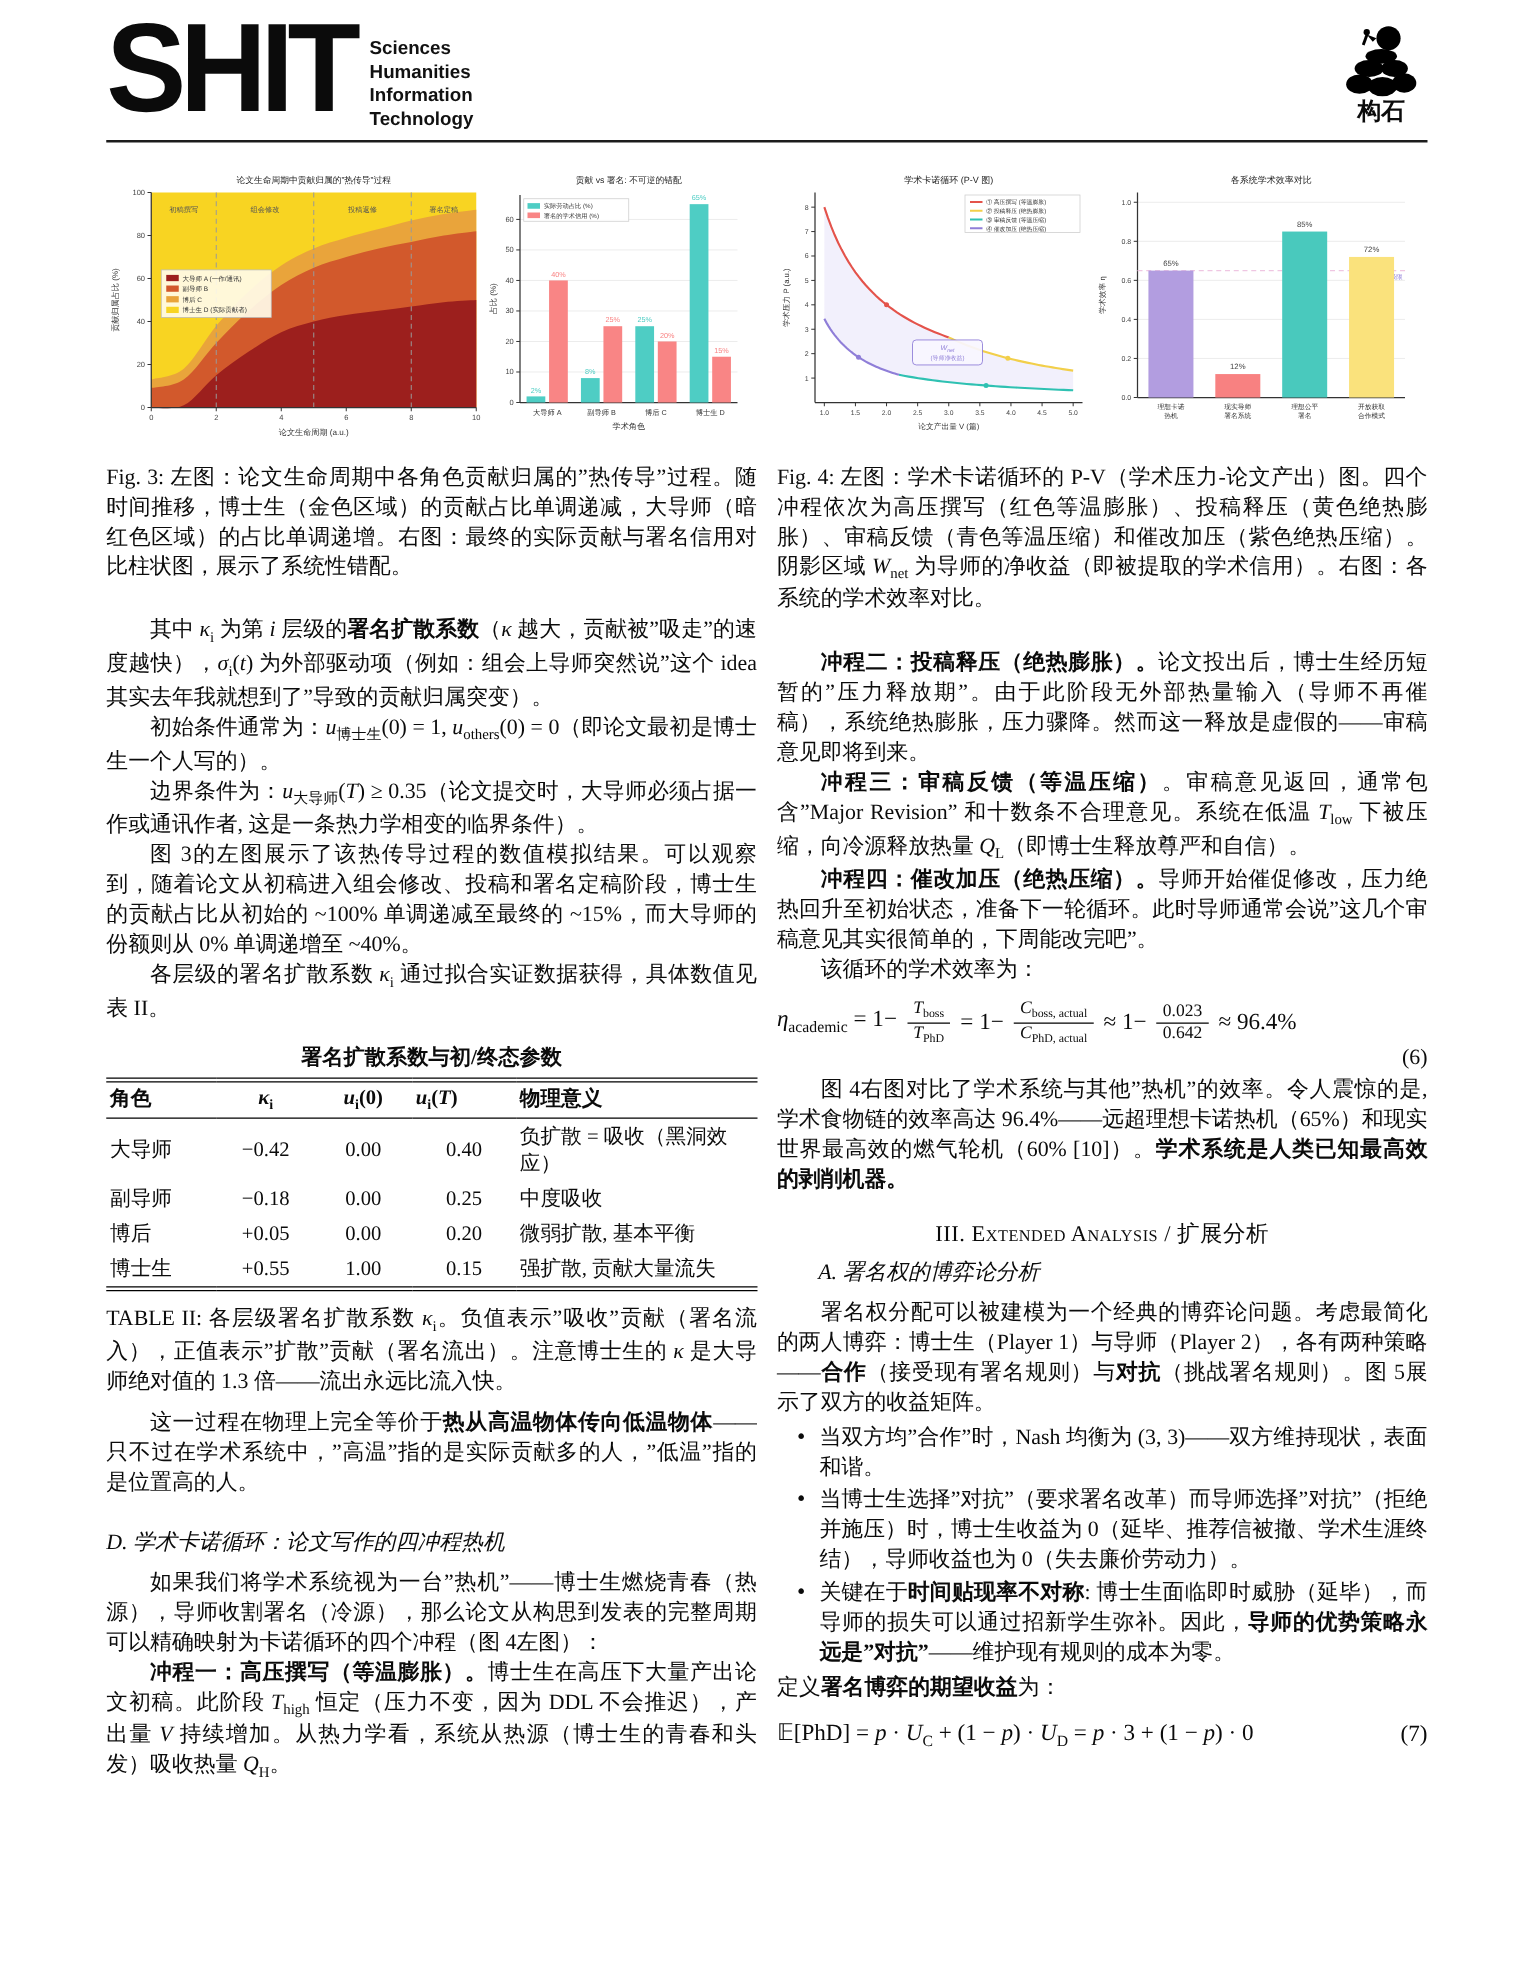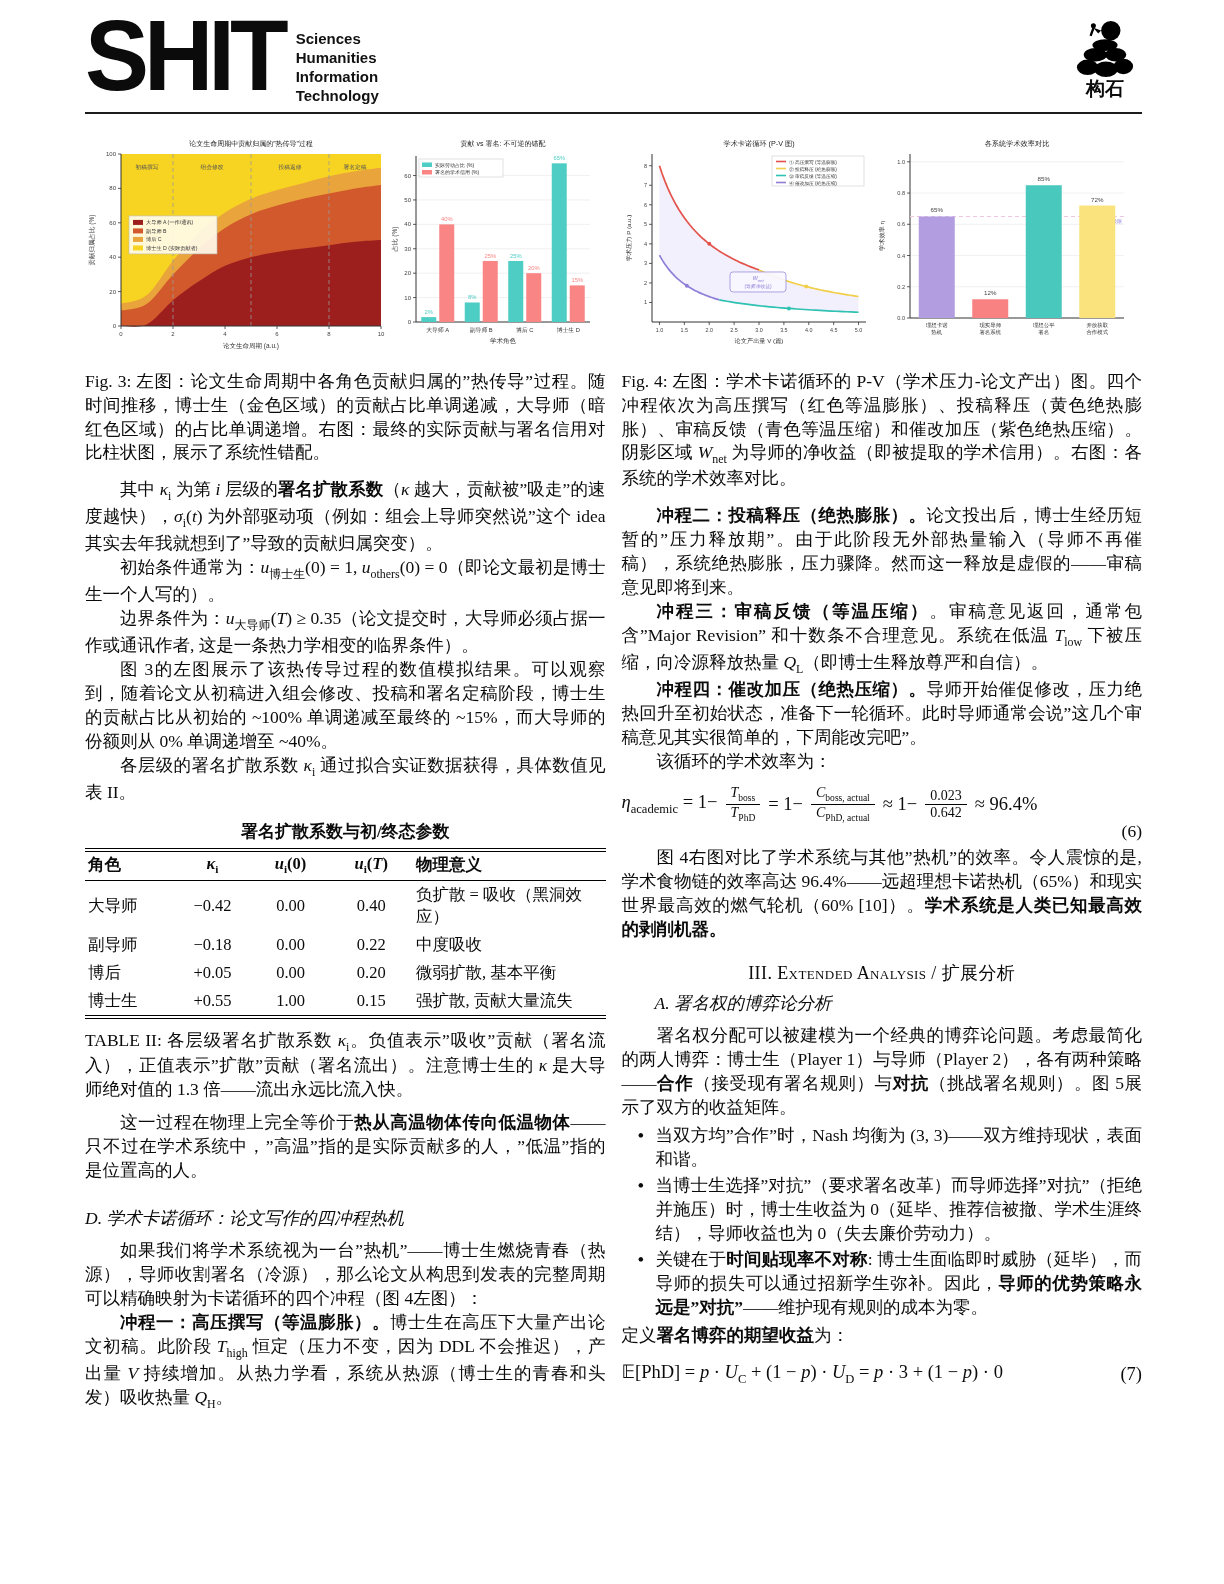--- a/index.html
+++ b/index.html
@@ -18,21 +18,21 @@
 
   
   .columns{display:flex;gap:16px;margin-top:22px;}
   .col{width:521px;}
 
   .charts{display:flex;align-items:flex-start;}
   .caption{font-size:17.5px;line-height:1.37;text-align:justify;margin-top:8px;}
 
   p.body{margin:0;font-size:17.5px;line-height:1.372;text-align:justify;text-indent:2em;}
   p.body.noindent{text-indent:0;}
-  .gap-lg{margin-top:12px;}
+  .gap-lg{margin-top:26px;}
   .subsection{font-style:italic;font-size:17.5px;margin:24px 0 8px 0;}
   .section-heading{text-align:center;font-variant:small-caps;font-size:18px;letter-spacing:.4px;margin:20px 0 6px 0;}
 
   
   .table-block{margin:16px 0 8px 0;}
   .table-title{text-align:center;font-weight:700;font-size:17px;margin-bottom:5px;}
   table.sci{width:100%;border-collapse:collapse;font-size:16.5px;border-top:4px double #000;border-bottom:4px double #000;}
   table.sci th{font-weight:700;text-align:left;border-bottom:1.6px solid #000;padding:2px 3px 4px 3px;}
   table.sci td{padding:3px 3px;vertical-align:middle;}
   table.sci .num{text-align:center;}
@@ -208,37 +208,37 @@
         </div>
 
       <div class="table-block">
         <div class="table-title">署名扩散系数与初/终态参数</div>
         <table class="sci">
             <thead>
               <tr>
                 <th style="width: 17%;">角色</th>
                 <th style="width: 15%; text-align: center;"><i>κ</i><sub>i</sub></th>
                 <th style="width: 15%; text-align: center;"><i>u</i><sub>i</sub>(0)</th>
-                <th style="width: 16%; text-align: center;"><i>u</i><sub>i</sub>(<i>T</i>)</th>
+                <th style="width: 16%; text-align: left;"><i>u</i><sub>i</sub>(<i>T</i>)</th>
                 <th style="width: 37%;">物理意义</th>
               </tr>
             </thead>
             <tbody>
               <tr>
                 <td>大导师</td>
                 <td class="num">−0.42</td>
                 <td class="num">0.00</td>
                 <td class="num">0.40</td>
                 <td>负扩散 = 吸收（黑洞效应）</td>
               </tr>
               <tr>
                 <td>副导师</td>
                 <td class="num">−0.18</td>
                 <td class="num">0.00</td>
-                <td class="num">0.22</td>
+                <td class="num">0.25</td>
                 <td>中度吸收</td>
               </tr>
               <tr>
                 <td>博后</td>
                 <td class="num">+0.05</td>
                 <td class="num">0.00</td>
                 <td class="num">0.20</td>
                 <td>微弱扩散, 基本平衡</td>
               </tr>
               <tr>

